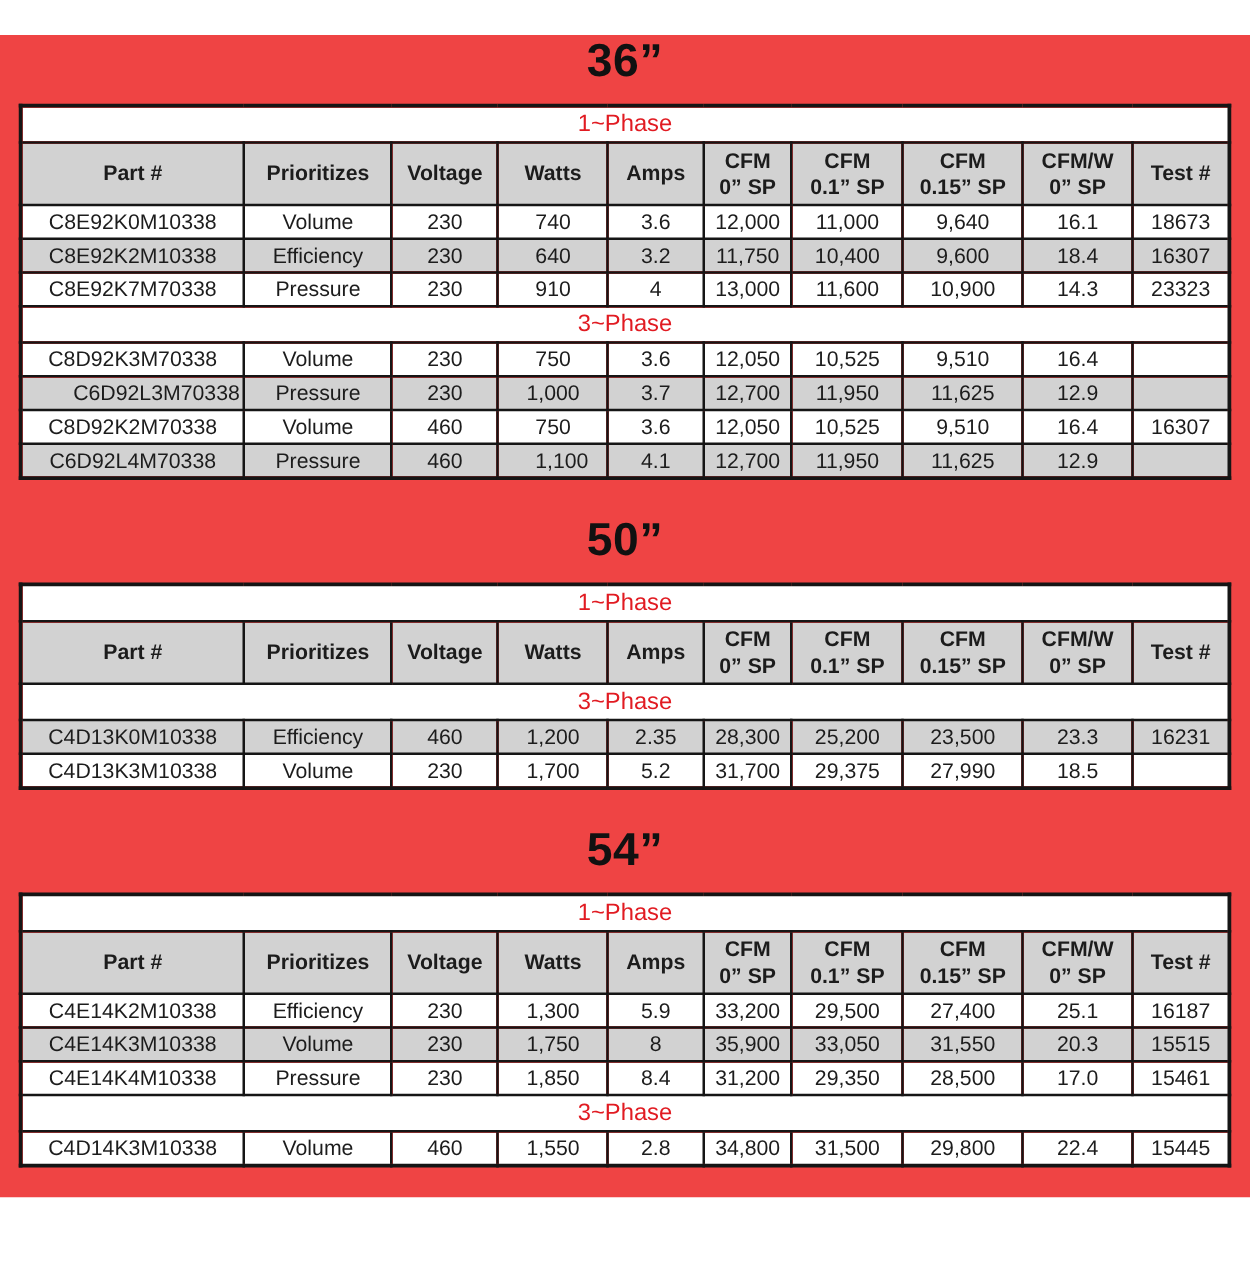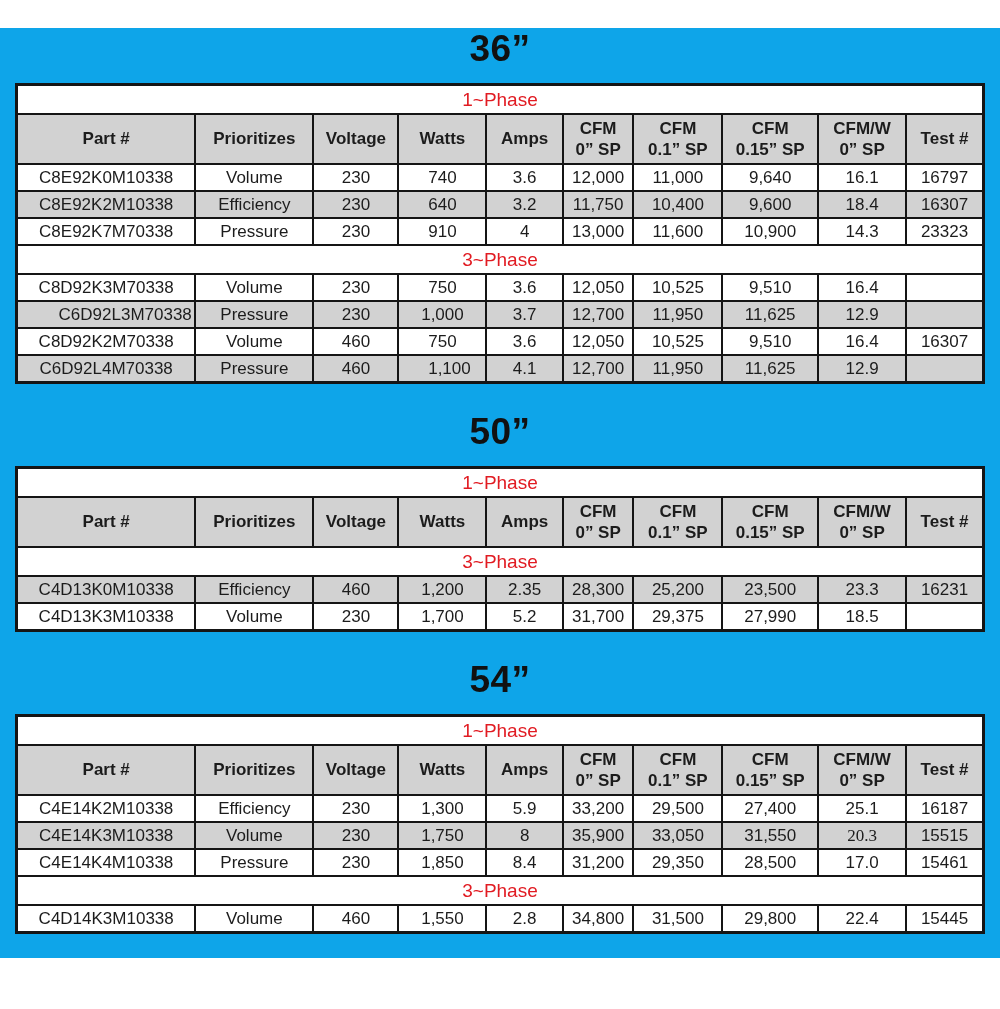--- a/index.html
+++ b/index.html
@@ -5,21 +5,21 @@
   html, body {
     margin: 0;
     padding: 0;
     background: #ffffff;
     font-family: "Liberation Sans", sans-serif;
   }
   .page {
     box-sizing: border-box;
     width: 1000px;
     padding: 0 15px 24px 15px;
-    background: #0ea5e9;
+    background: #ef4444;
     margin-top: 28px;
   }
   .size-block { margin: 0; }
   .size-title {
     text-align: center;
     font-size: 37px;
     font-weight: bold;
     color: #111111;
     letter-spacing: 0.5px;
     margin: 27px 0 13px 0;
@@ -112,21 +112,21 @@
           <tr>
             <td class="data-cell">C8E92K0M10338</td>
             <td class="data-cell">Volume</td>
             <td class="data-cell">230</td>
             <td class="data-cell">740</td>
             <td class="data-cell">3.6</td>
             <td class="data-cell">12,000</td>
             <td class="data-cell">11,000</td>
             <td class="data-cell">9,640</td>
             <td class="data-cell">16.1</td>
-            <td class="data-cell">16797</td>
+            <td class="data-cell">18673</td>
           </tr>
           <tr>
             <td class="data-cell" style="background: rgb(210, 210, 210);">C8E92K2M10338</td>
             <td class="data-cell" style="background: rgb(210, 210, 210);">Efficiency</td>
             <td class="data-cell" style="background: rgb(210, 210, 210);">230</td>
             <td class="data-cell" style="background: rgb(210, 210, 210);">640</td>
             <td class="data-cell" style="background: rgb(210, 210, 210);">3.2</td>
             <td class="data-cell" style="background: rgb(210, 210, 210);">11,750</td>
             <td class="data-cell" style="background: rgb(210, 210, 210);">10,400</td>
             <td class="data-cell" style="background: rgb(210, 210, 210);">9,600</td>
@@ -313,21 +313,21 @@
           </tr>
           <tr>
             <td class="data-cell" style="background: rgb(210, 210, 210);">C4E14K3M10338</td>
             <td class="data-cell" style="background: rgb(210, 210, 210);">Volume</td>
             <td class="data-cell" style="background: rgb(210, 210, 210);">230</td>
             <td class="data-cell" style="background: rgb(210, 210, 210);">1,750</td>
             <td class="data-cell" style="background: rgb(210, 210, 210);">8</td>
             <td class="data-cell" style="background: rgb(210, 210, 210);">35,900</td>
             <td class="data-cell" style="background: rgb(210, 210, 210);">33,050</td>
             <td class="data-cell" style="background: rgb(210, 210, 210);">31,550</td>
-            <td class="data-cell" style="background: rgb(210, 210, 210); font-family: Liberation Serif, serif;">20.3</td>
+            <td class="data-cell" style="background: rgb(210, 210, 210);">20.3</td>
             <td class="data-cell" style="background: rgb(210, 210, 210);">15515</td>
           </tr>
           <tr>
             <td class="data-cell">C4E14K4M10338</td>
             <td class="data-cell">Pressure</td>
             <td class="data-cell">230</td>
             <td class="data-cell">1,850</td>
             <td class="data-cell">8.4</td>
             <td class="data-cell">31,200</td>
             <td class="data-cell">29,350</td>

